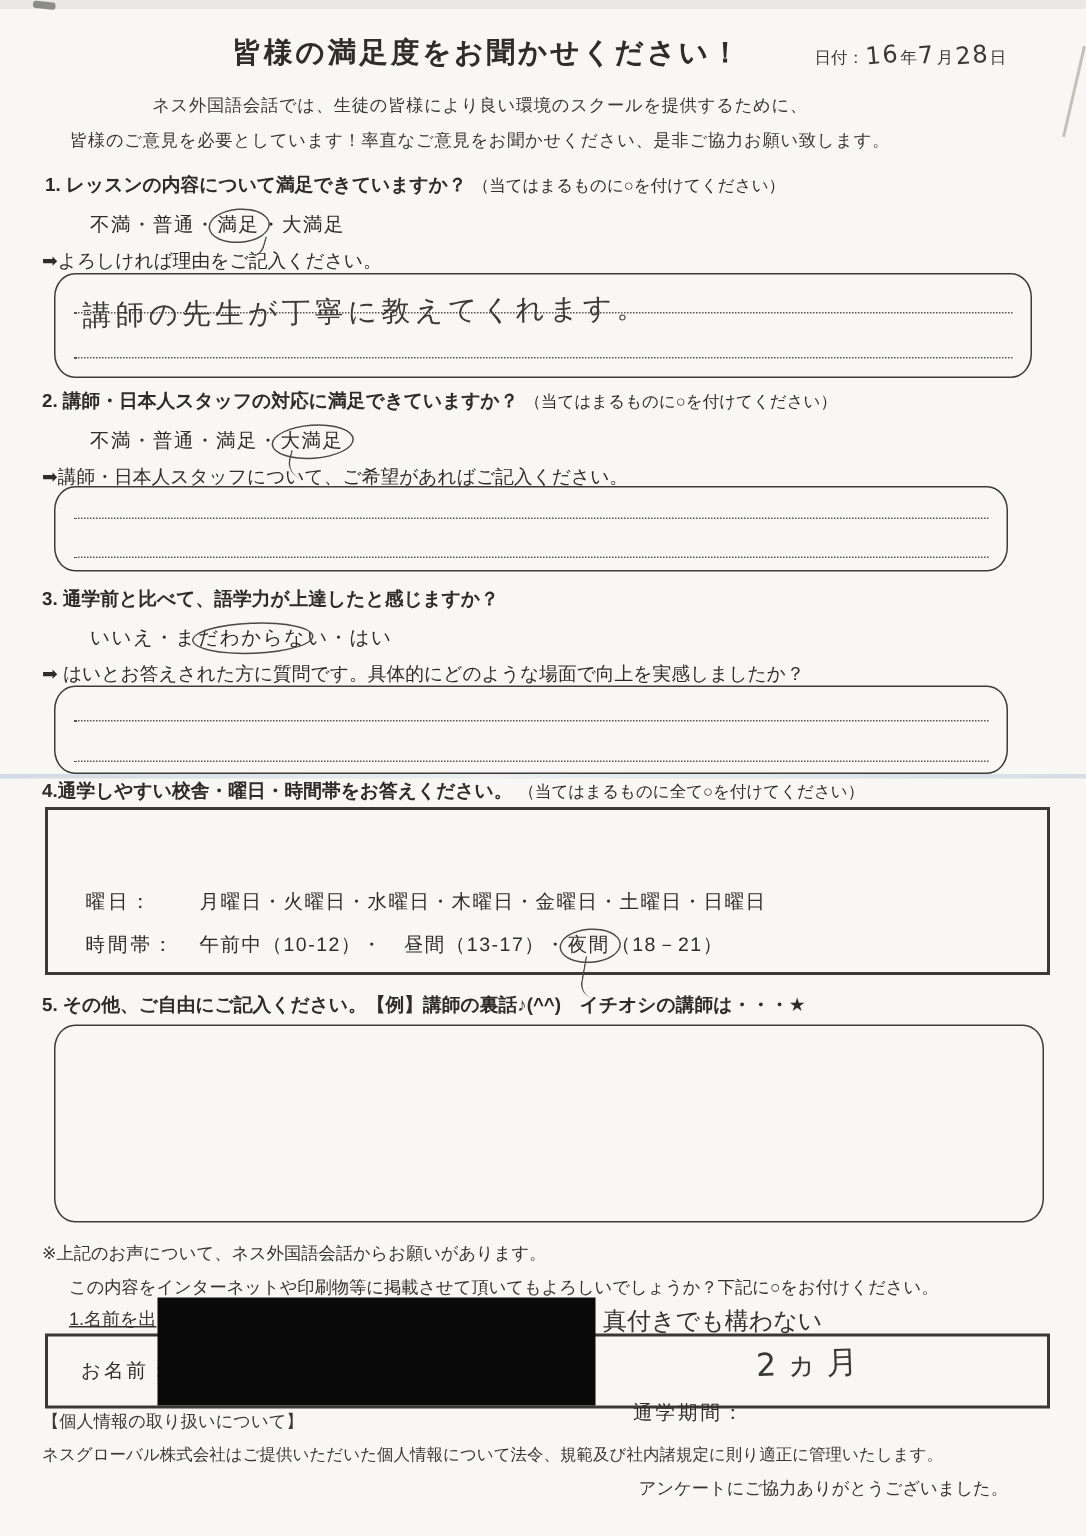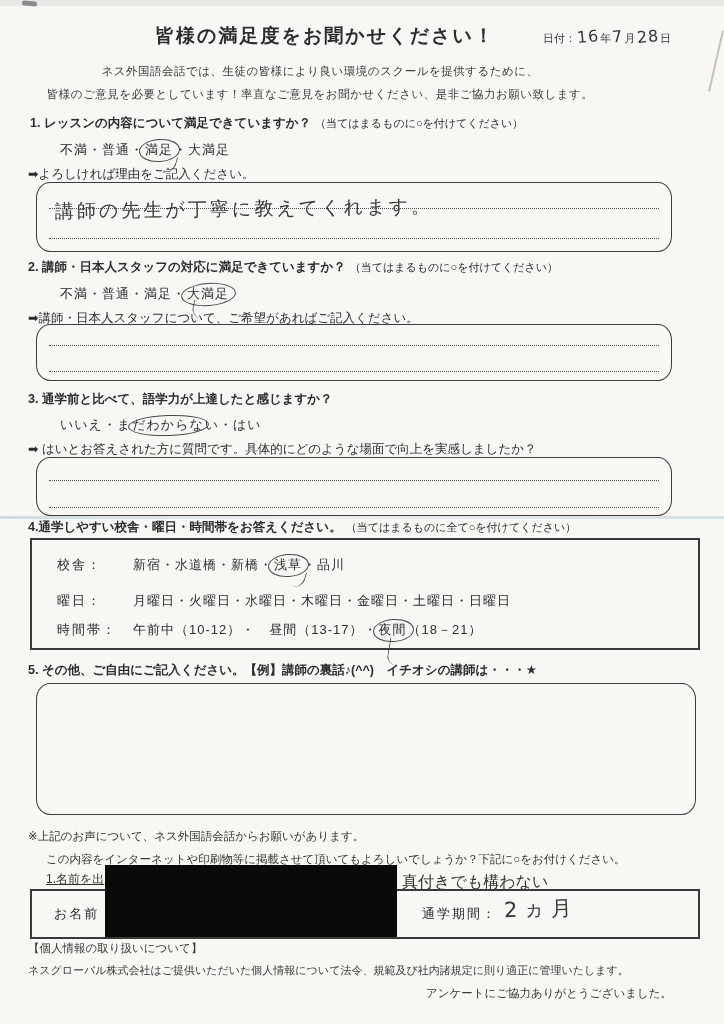--- a/index.html
+++ b/index.html
@@ -71,21 +71,21 @@
 <div class="abs intro" style="top:64px;">ネス外国語会話では、生徒の皆様により良い環境のスクールを提供するために、</div>
 <div class="abs intro" style="top:87px;">皆様のご意見を必要としています！率直なご意見をお聞かせください、是非ご協力お願い致します。</div>
 
 <div class="abs q-title" style="top:116px;left:30px;">
   <span>1. レッスンの内容について満足できていますか？</span><span class="q-hint">（当てはまるものに○を付けてください）</span>
 </div>
 <div class="abs q-opts" style="top:142px;left:60px;">
   <span>不満・普通・</span><span class="circle tail-br"><span>満足</span></span><span>・大満足</span>
 </div>
 <div class="abs q-prompt" style="top:167px;left:28px;">➡よろしければ理由をご記入ください。</div>
-<div class="abs ans-box" style="top:182px;left:36px;width:634px;height:68px;">
+<div class="abs ans-box" style="top:182px;left:36px;width:634px;height:68px;padding-left:16px;">
   <div class="dotline" style="top:25px;"></div>
   <div class="dotline" style="top:55px;"></div>
   <span class="answer-hw hw">講師の先生が丁寧に教えてくれます。</span>
 </div>
 
 <div class="abs q-title" style="top:260px;left:28px;">
   <span>2. 講師・日本人スタッフの対応に満足できていますか？</span><span class="q-hint">（当てはまるものに○を付けてください）</span>
 </div>
 <div class="abs q-opts" style="top:286px;left:60px;">
   <span>不満・普通・満足・</span><span class="circle tail-bl"><span>大満足</span></span><span></span>
@@ -103,43 +103,40 @@
 <div class="abs q-prompt" style="top:442px;left:28px;">➡ はいとお答えされた方に質問です。具体的にどのような場面で向上を実感しましたか？</div>
 <div class="abs ans-box" style="top:457px;left:36px;width:634px;height:57px;">
   <div class="dotline" style="top:22px;"></div>
   <div class="dotline" style="top:49px;"></div>
 </div>
 
 <div class="abs q-title" style="top:520px;left:28px;">
   <span>4.通学しやすい校舎・曜日・時間帯をお答えください。</span><span class="q-hint">（当てはまるものに全て○を付けてください）</span>
 </div>
 <div class="abs grid-box" style="top:538px;left:30px;width:666px;height:108px;">
-  <div class="grid-row" style="top:17px;">
-    <span class="grid-label">校舎：</span><span>新宿・水道橋・新橋・</span><span class="circle tail-br"><span>浅草</span></span><span>・品川</span>
-  </div>
   <div class="grid-row" style="top:53px;">
     <span class="grid-label">曜日：</span><span>月曜日・火曜日・水曜日・木曜日・金曜日・土曜日・日曜日</span>
   </div>
   <div class="grid-row" style="top:82px;">
     <span class="grid-label">時間帯：</span><span>午前中（10-12）・　昼間（13-17）・</span><span class="circle tail-long"><span>夜間</span></span><span>（18－21）</span>
   </div>
 </div>
 
 <div class="abs q-title" style="top:663px;left:28px;">
   <span>5. その他、ご自由にご記入ください。</span><span>【例】講師の裏話♪(^^)　イチオシの講師は・・・★</span>
 </div>
 <div class="abs ans-box" style="top:683px;left:36px;width:658px;height:130px;"></div>
 
 <div class="abs note" style="top:829px;left:28px;">※上記のお声について、ネス外国語会話からお願いがあります。</div>
 <div class="abs note" style="top:852px;left:46px;">この内容をインターネットや印刷物等に掲載させて頂いてもよろしいでしょうか？下記に○をお付けください。</div>
 <div class="abs note" style="top:872px;left:46px;font-size:12px;text-decoration:underline;">1.名前を出</div>
 <div class="abs note" style="top:872px;left:402px;font-size:16px;">真付きでも構わない</div>
 
 <div class="abs name-box" style="top:889px;left:30px;width:666px;height:46px;">
   <span class="nb-label" style="left:22px;">お名前：</span>
-  <span class="nb-label" style="left:390px;">通学期間：</span>
+  <span class="nb-label" style="left:390px;margin-top:28px;">通学期間：</span>
   <span class="period-hw hw">2ヵ月</span>
 </div>
 <div class="redact"></div>
 
 <div class="abs footer-small" style="top:941px;left:28px;font-size:11.5px;">【個人情報の取り扱いについて】</div>
 <div class="abs footer-small" style="top:964px;left:28px;">ネスグローバル株式会社はご提供いただいた個人情報について法令、規範及び社内諸規定に則り適正に管理いたします。</div>
 <div class="abs thanks" style="top:986px;">アンケートにご協力ありがとうございました。</div>
 
 </body></html>

